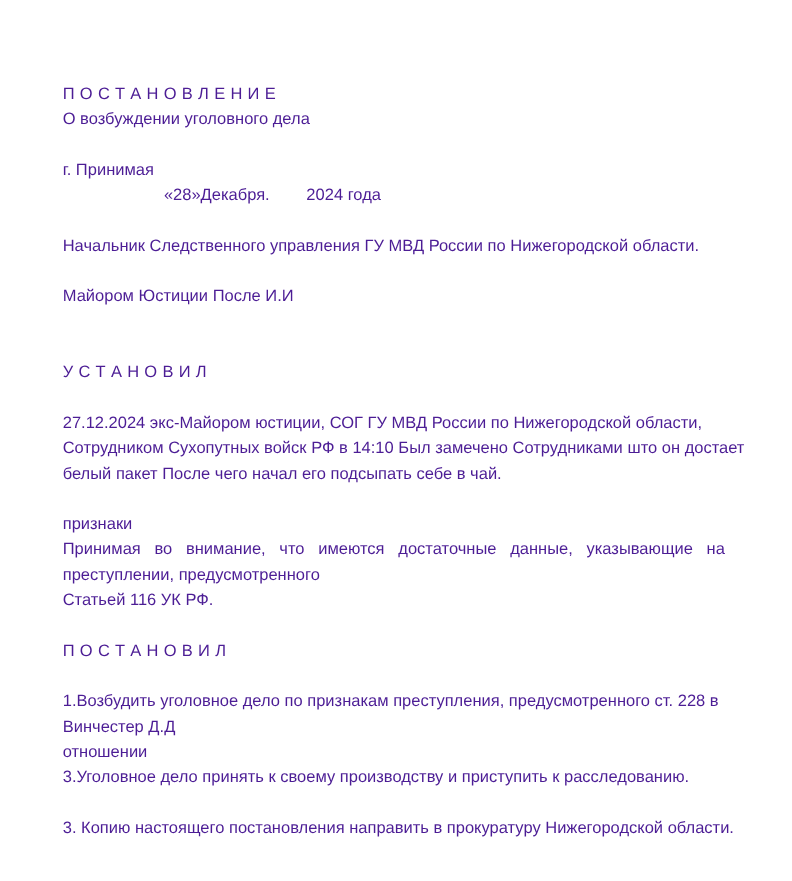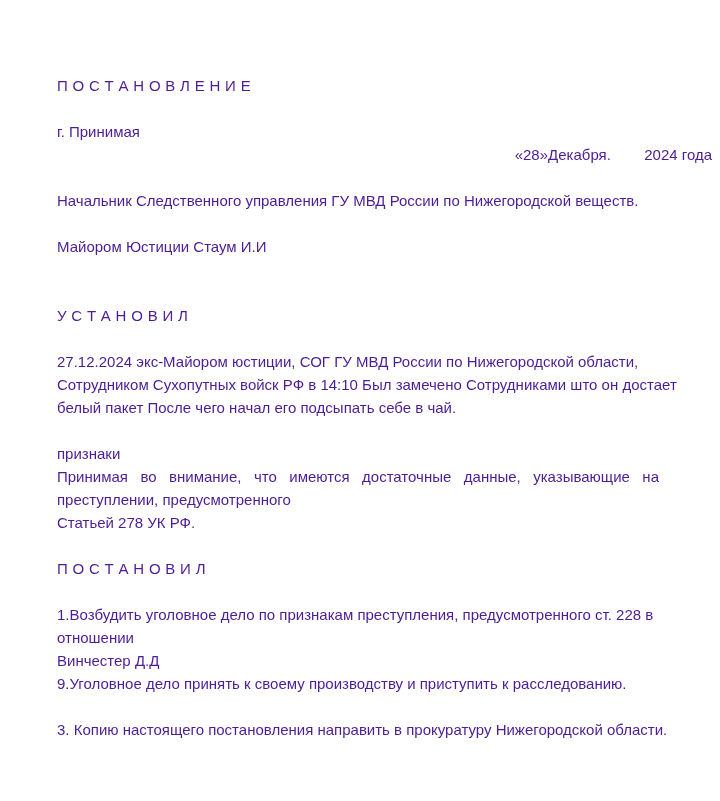--- a/index.html
+++ b/index.html
@@ -36,77 +36,77 @@
     letter-spacing: 0.02em;
   }
   
   .gap {
     height: 23px;
   }
   
   .date-line {
     padding-left: 92px;
     white-space: pre;
-    text-align: right;
   }
   .justified-first {
     display: block;
     text-align: justify;
     text-align-last: justify;
     width: 602px;
   }
 </style>
 </head>
 <body>
 
 <div class="page">
   <div class="doc-body">
 
     <div class="line caption">П О С Т А Н О В Л Е Н И Е</div>
+    <div class="line">О возбуждении уголовного дела</div>
 
     <div class="gap"></div>
 
     <div class="line">г. Принимая</div>
     <div class="line date-line"><span>«28»Декабря.</span><span>        </span><span>2024 года</span></div>
 
     <div class="gap"></div>
 
-    <div class="line">Начальник Следственного управления ГУ МВД России по Нижегородской веществ.</div>
+    <div class="line">Начальник Следственного управления ГУ МВД России по Нижегородской области.</div>
 
     <div class="gap"></div>
 
-    <div class="line">Майором Юстиции Стаум И.И</div>
+    <div class="line">Майором Юстиции После И.И</div>
 
     <div class="gap"></div>
 
 
     <div class="gap"></div>
 
     <div class="line caption">У С Т А Н О В И Л</div>
 
     <div class="gap"></div>
 
     <div class="line">27.12.2024 экс-Майором юстиции, СОГ ГУ МВД России по Нижегородской области, Сотрудником Сухопутных войск РФ в 14:10 Был замечено Сотрудниками што он достает белый пакет После чего начал его подсыпать себе в чай.</div>
 
     <div class="gap"></div>
 
     <div class="line">признаки</div>
     <div class="line justified-first">Принимая во внимание, что имеются достаточные данные, указывающие на</div>
     <div class="line">преступлении, предусмотренного</div>
-    <div class="line">Статьей 278 УК РФ.</div>
+    <div class="line">Статьей 116 УК РФ.</div>
 
     <div class="gap"></div>
 
     <div class="line caption">П О С Т А Н О В И Л</div>
 
     <div class="gap"></div>
 
     <div class="line">1.Возбудить уголовное дело по признакам преступления, предусмотренного ст. 228 в</div>
+    <div class="line">Винчестер Д.Д</div>
     <div class="line">отношении</div>
-    <div class="line">Винчестер Д.Д</div>
-    <div class="line">9.Уголовное дело принять к своему производству и приступить к расследованию.</div>
+    <div class="line">3.Уголовное дело принять к своему производству и приступить к расследованию.</div>
 
     <div class="gap"></div>
 
     <div class="line">3. Копию настоящего постановления направить в прокуратуру Нижегородской области.</div>
 
   </div>
 </div>
 
 </body></html>

